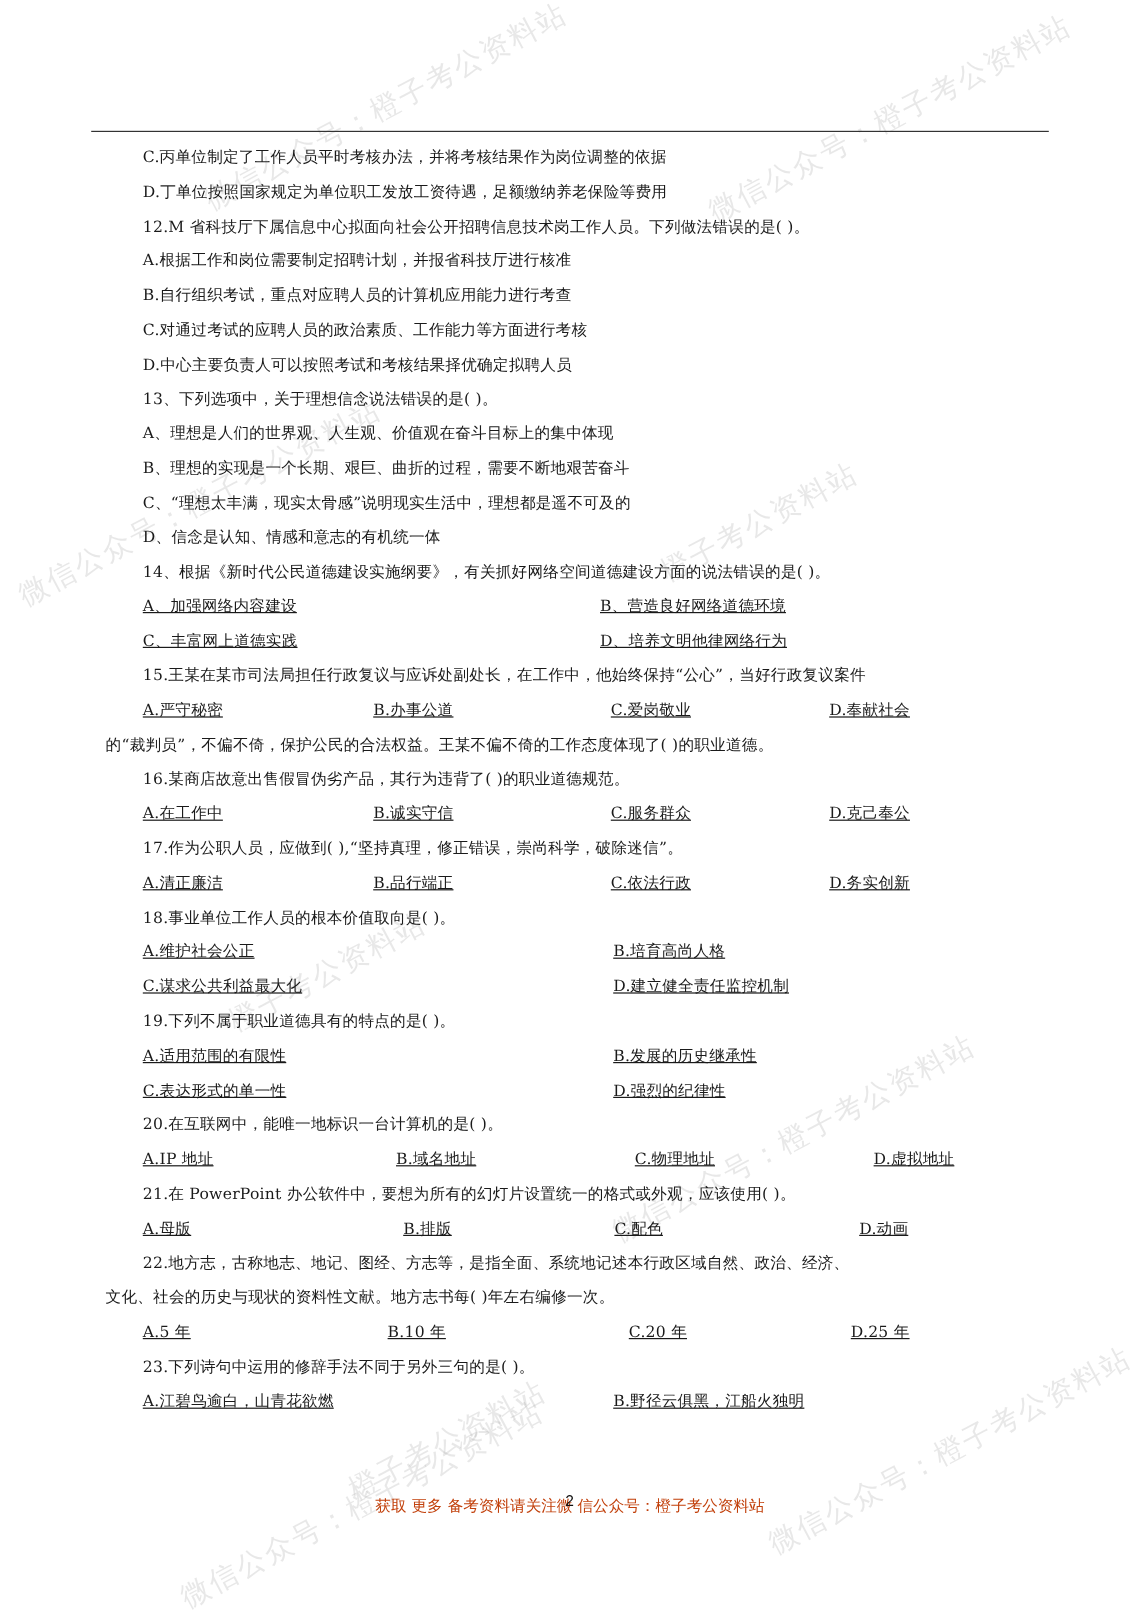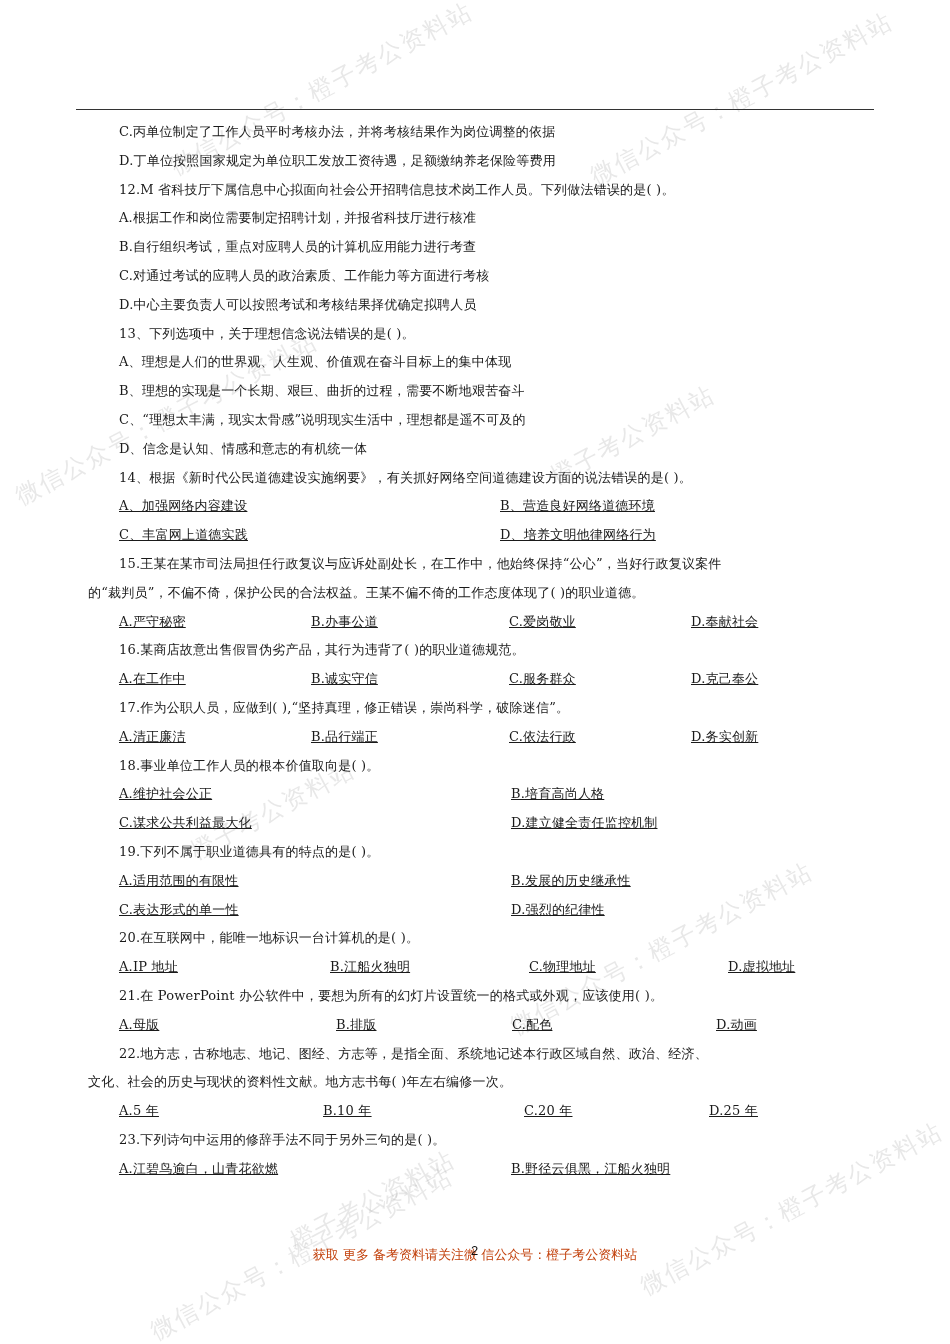--- a/index.html
+++ b/index.html
@@ -73,27 +73,27 @@
   <div class="line">
     <span class="opt" style="left:31px">A、加强网络内容建设</span>
     <span class="opt" style="left:412px">B、营造良好网络道德环境</span>
   </div>
   <div class="line">
     <span class="opt" style="left:31px">C、丰富网上道德实践</span>
     <span class="opt" style="left:412px">D、培养文明他律网络行为</span>
   </div>
 
   <div class="line ind">15.王某在某市司法局担任行政复议与应诉处副处长，在工作中，他始终保持“公心”，当好行政复议案件</div>
-  <div class="line">的“裁判员”，不偏不倚，保护公民的合法权益。王某不偏不倚的工作态度体现了(      )的职业道德。</div>
   <div class="line">
     <span class="opt" style="left:31px">A.严守秘密</span>
     <span class="opt" style="left:223px">B.办事公道</span>
     <span class="opt" style="left:421px">C.爱岗敬业</span>
     <span class="opt" style="left:603px">D.奉献社会</span>
   </div>
+  <div class="line">的“裁判员”，不偏不倚，保护公民的合法权益。王某不偏不倚的工作态度体现了(      )的职业道德。</div>
 
   <div class="line ind">16.某商店故意出售假冒伪劣产品，其行为违背了(      )的职业道德规范。</div>
   <div class="line">
     <span class="opt" style="left:31px">A.在工作中</span>
     <span class="opt" style="left:223px">B.诚实守信</span>
     <span class="opt" style="left:421px">C.服务群众</span>
     <span class="opt" style="left:603px">D.克己奉公</span>
   </div>
 
   <div class="line ind">17.作为公职人员，应做到(      ),“坚持真理，修正错误，崇尚科学，破除迷信”。</div>
@@ -120,21 +120,21 @@
     <span class="opt" style="left:423px">B.发展的历史继承性</span>
   </div>
   <div class="line">
     <span class="opt" style="left:31px">C.表达形式的单一性</span>
     <span class="opt" style="left:423px">D.强烈的纪律性</span>
   </div>
 
   <div class="line ind">20.在互联网中，能唯一地标识一台计算机的是(    )。</div>
   <div class="line">
     <span class="opt" style="left:31px">A.IP 地址</span>
-    <span class="opt" style="left:242px">B.江船火独明</span>
+    <span class="opt" style="left:242px">B.域名地址</span>
     <span class="opt" style="left:441px">C.物理地址</span>
     <span class="opt" style="left:640px">D.虚拟地址</span>
   </div>
 
   <div class="line ind">21.在 PowerPoint 办公软件中，要想为所有的幻灯片设置统一的格式或外观，应该使用(    )。</div>
   <div class="line">
     <span class="opt" style="left:31px">A.母版</span>
     <span class="opt" style="left:248px">B.排版</span>
     <span class="opt" style="left:424px">C.配色</span>
     <span class="opt" style="left:628px">D.动画</span>

